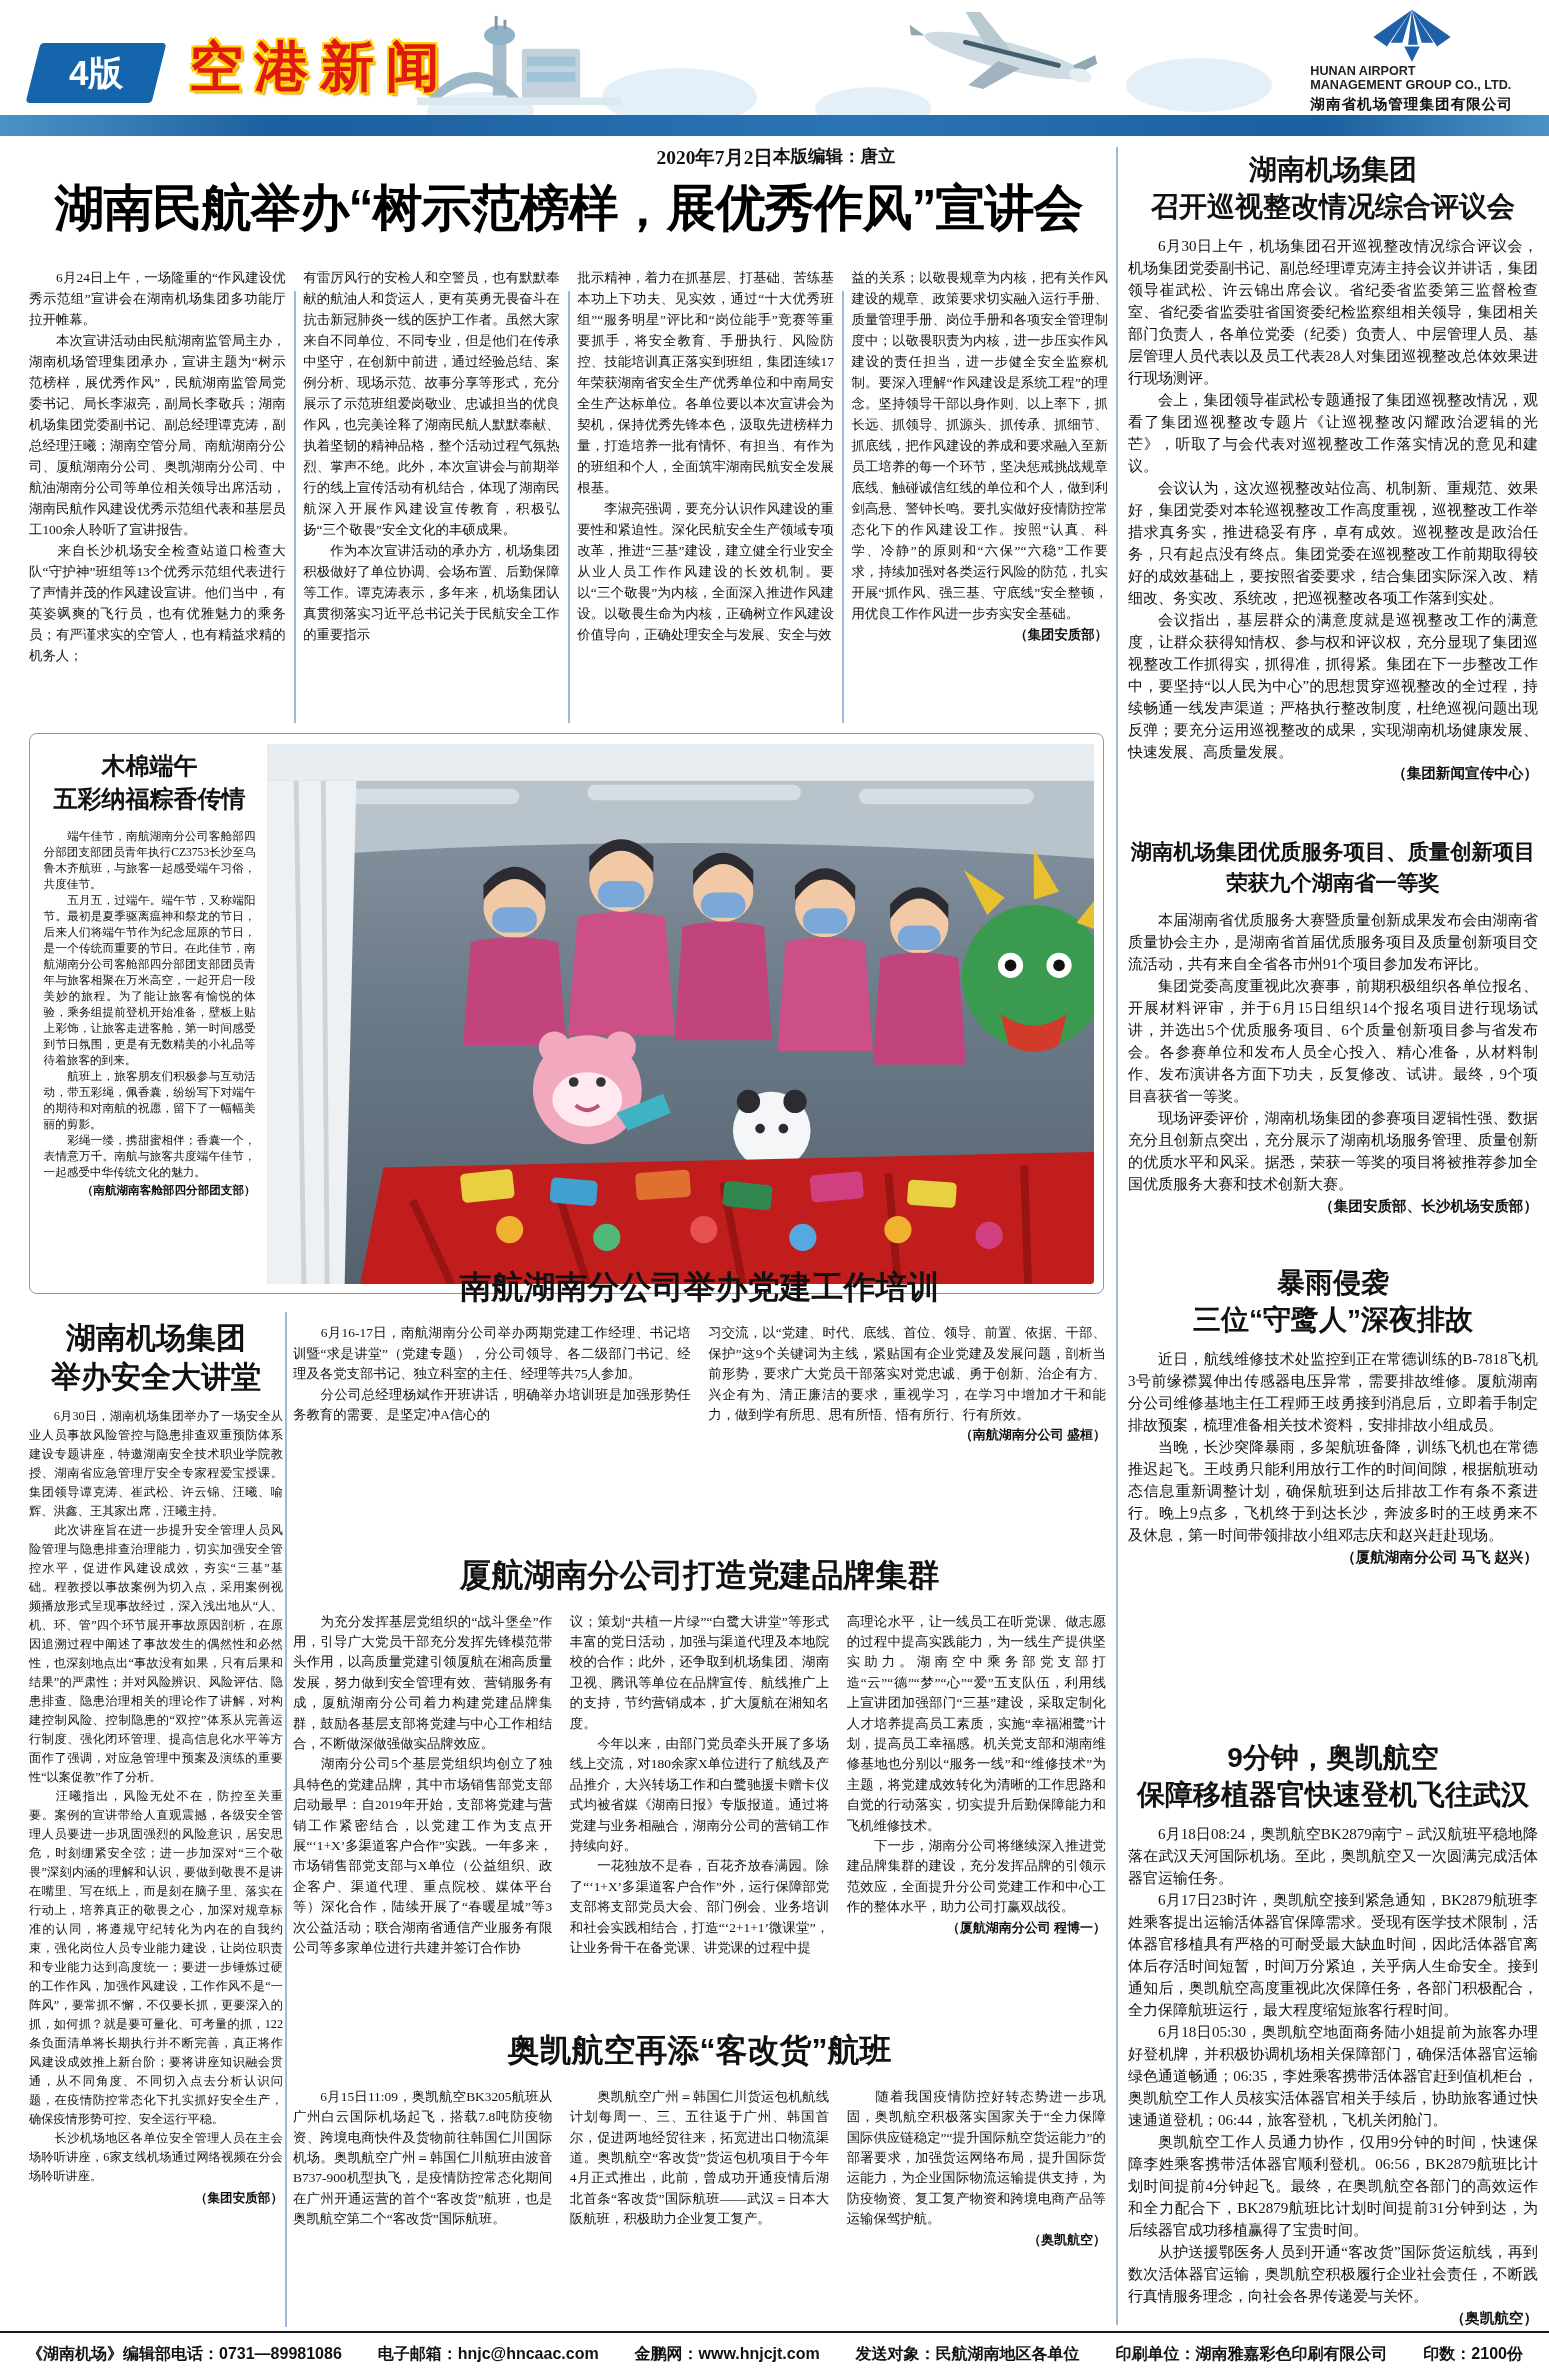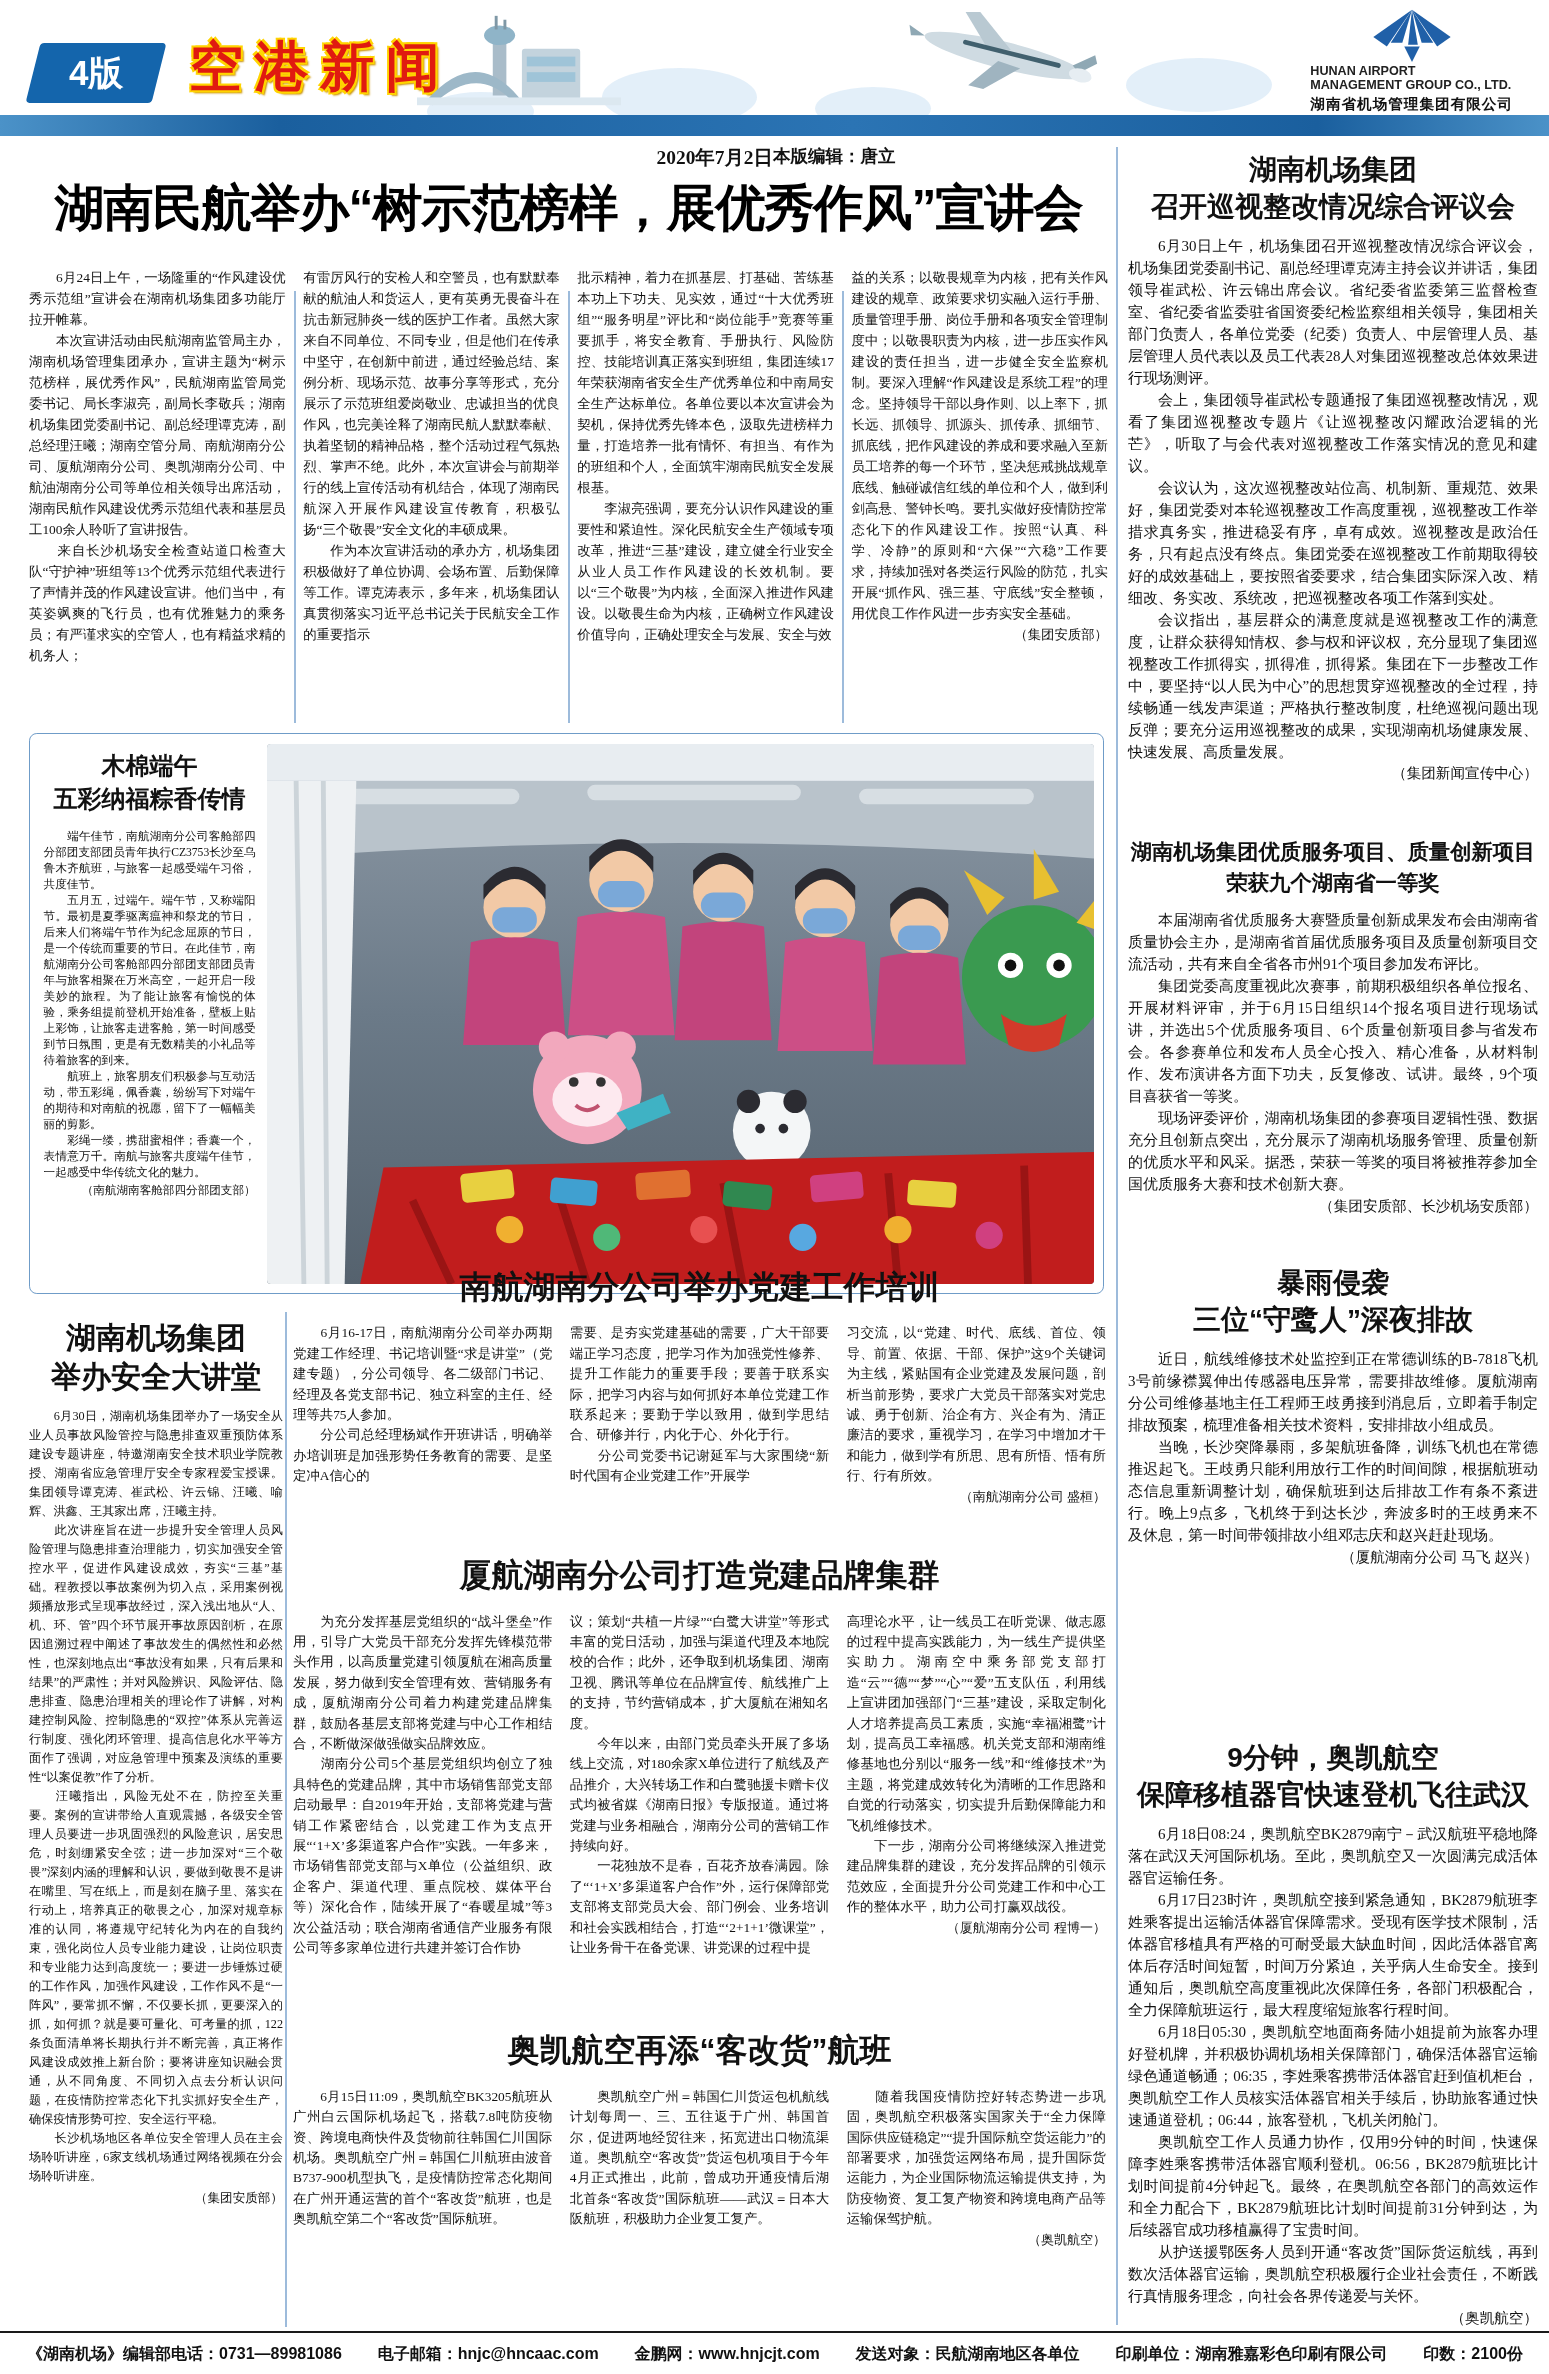--- a/index.html
+++ b/index.html
@@ -18,21 +18,21 @@
   .org{position:absolute;right:37px;top:3.9px;text-align:center;font-family:"Liberation Sans",sans-serif;}
   .org .en{font-size:12.6px;font-weight:bold;color:#222;line-height:14.6px;text-align:left;}
   .org .cn{font-size:14.6px;font-weight:bold;color:#111;margin-top:1.9px;letter-spacing:1px;}
   .blue-bar{position:absolute;left:0;top:115px;width:1550px;height:21.3px;
         background:linear-gradient(90deg,#4b92c8,#1a5f9e 18%,#2b74b4 55%,#1a5f9e 85%,#4b92c8);}
   .dateline{position:absolute;left:29px;top:144px;width:1494px;display:flex;justify-content:center;
         font-weight:bold;font-size:19.4px;}
   .dateline .editor{font-size:17.5px;font-weight:bold;}
   
   .jtext{text-align:justify;white-space:pre-line;}
-  .byline{text-align:right;font-weight:normal;}
+  .byline{text-align:right;font-weight:bold;}
   .rule-v{position:absolute;width:1.9px;background:#9dbbdb;}
   
   .lead{position:absolute;left:29px;top:167px;width:1079px;}
   .lead h1{margin:7.8px 0 25px 0;text-align:center;font-size:50px;letter-spacing:-1px;
         font-family:"Liberation Sans",sans-serif;font-weight:900;color:#000;}
   .lead .cols{display:flex;gap:17.5px;height:444px;overflow:hidden;}
   .lead .col{flex:1;font-size:13.4px;line-height:21px;}
   
   .dragonbox{position:absolute;left:29px;top:733px;width:1075px;height:561px;border:1.9px solid #6f9cc8;
         border-radius:7.8px;box-sizing:border-box;}
@@ -276,22 +276,20 @@
   </div>
   <div class="rule-v" style="left:285px;top:1312px;height:1015px;"></div>
 
   <div class="midzone">
 
     <div class="mid-art">
       <h2>南航湖南分公司举办党建工作培训</h2>
       <div class="cols cols-csair">
         <div class="col jtext">　　6月16-17日，南航湖南分公司举办两期党建工作经理、书记培训暨“求是讲堂”（党建专题），分公司领导、各二级部门书记、经理及各党支部书记、独立科室的主任、经理等共75人参加。
 　　分公司总经理杨斌作开班讲话，明确举办培训班是加强形势任务教育的需要、是坚定冲A信心的</div>
-        <div class="col jtext">需要、是夯实党建基础的需要，广大干部要端正学习态度，把学习作为加强党性修养、提升工作能力的重要手段；要善于联系实际，把学习内容与如何抓好本单位党建工作联系起来；要勤于学以致用，做到学思结合、研修并行，内化于心、外化于行。
-　　分公司党委书记谢延军与大家围绕“新时代国有企业党建工作”开展学</div>
         <div class="col">
           <div class="jtext">习交流，以“党建、时代、底线、首位、领导、前置、依据、干部、保护”这9个关键词为主线，紧贴国有企业党建及发展问题，剖析当前形势，要求广大党员干部落实对党忠诚、勇于创新、治企有方、兴企有为、清正廉洁的要求，重视学习，在学习中增加才干和能力，做到学有所思、思有所悟、悟有所行、行有所效。</div>
           <div class="byline">（南航湖南分公司 盛桓）</div>
         </div>
       </div>
     </div>
 
     <div class="mid-art">
       <h2>厦航湖南分公司打造党建品牌集群</h2>
       <div class="cols cols-xmair">

